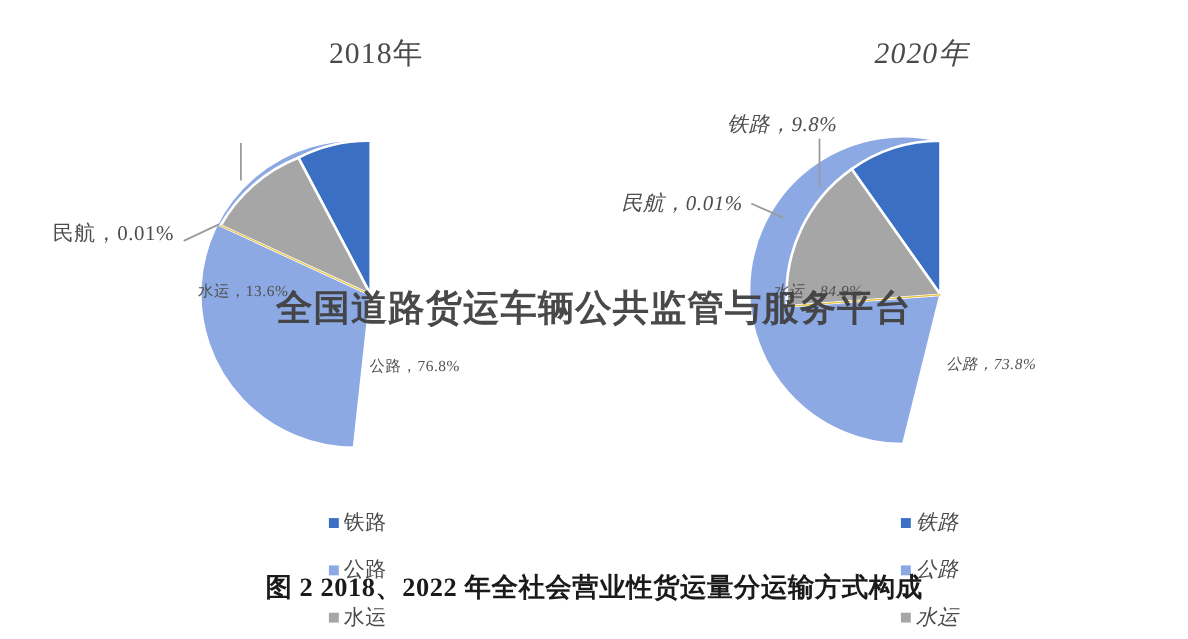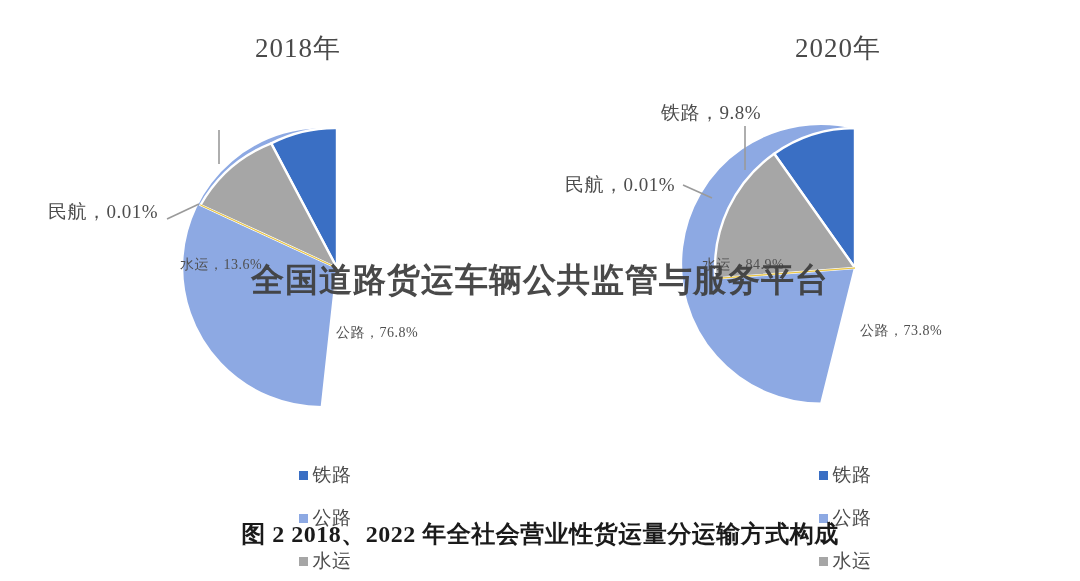--- a/index.html
+++ b/index.html
@@ -22,35 +22,35 @@
     background: #ffffff;
   }
 
   
   .panel {
     position: absolute;
     top: 0;
     height: 510px;
   }
   .panel-2018 { left: 0px;   width: 540px; }
-  .panel-2020 { left: 540px; width: 540px; }
+  .panel-2020 { left: 540px; width: 540px; font-style: italic; }
 
   .panel-title {
     position: absolute;
     top: 30px;
     left: 0;
     width: 100%;
     text-align: center;
     font-family: "Liberation Serif", "DejaVu Serif", serif;
     font-size: 27px;
     letter-spacing: 1px;
     color: #4a4a4a;
     white-space: nowrap;
   }
-  .panel-2018 .panel-title { padding-left: 28px; }
+  .panel-2018 .panel-title { padding-left: 72px; }
   .panel-2020 .panel-title { padding-left: 28px; }
 
   .pie-wrap {
     position: absolute;
     left: 0; top: 0;
     width: 540px;
     height: 510px;
   }
   .pie-svg { display: block; }
 

